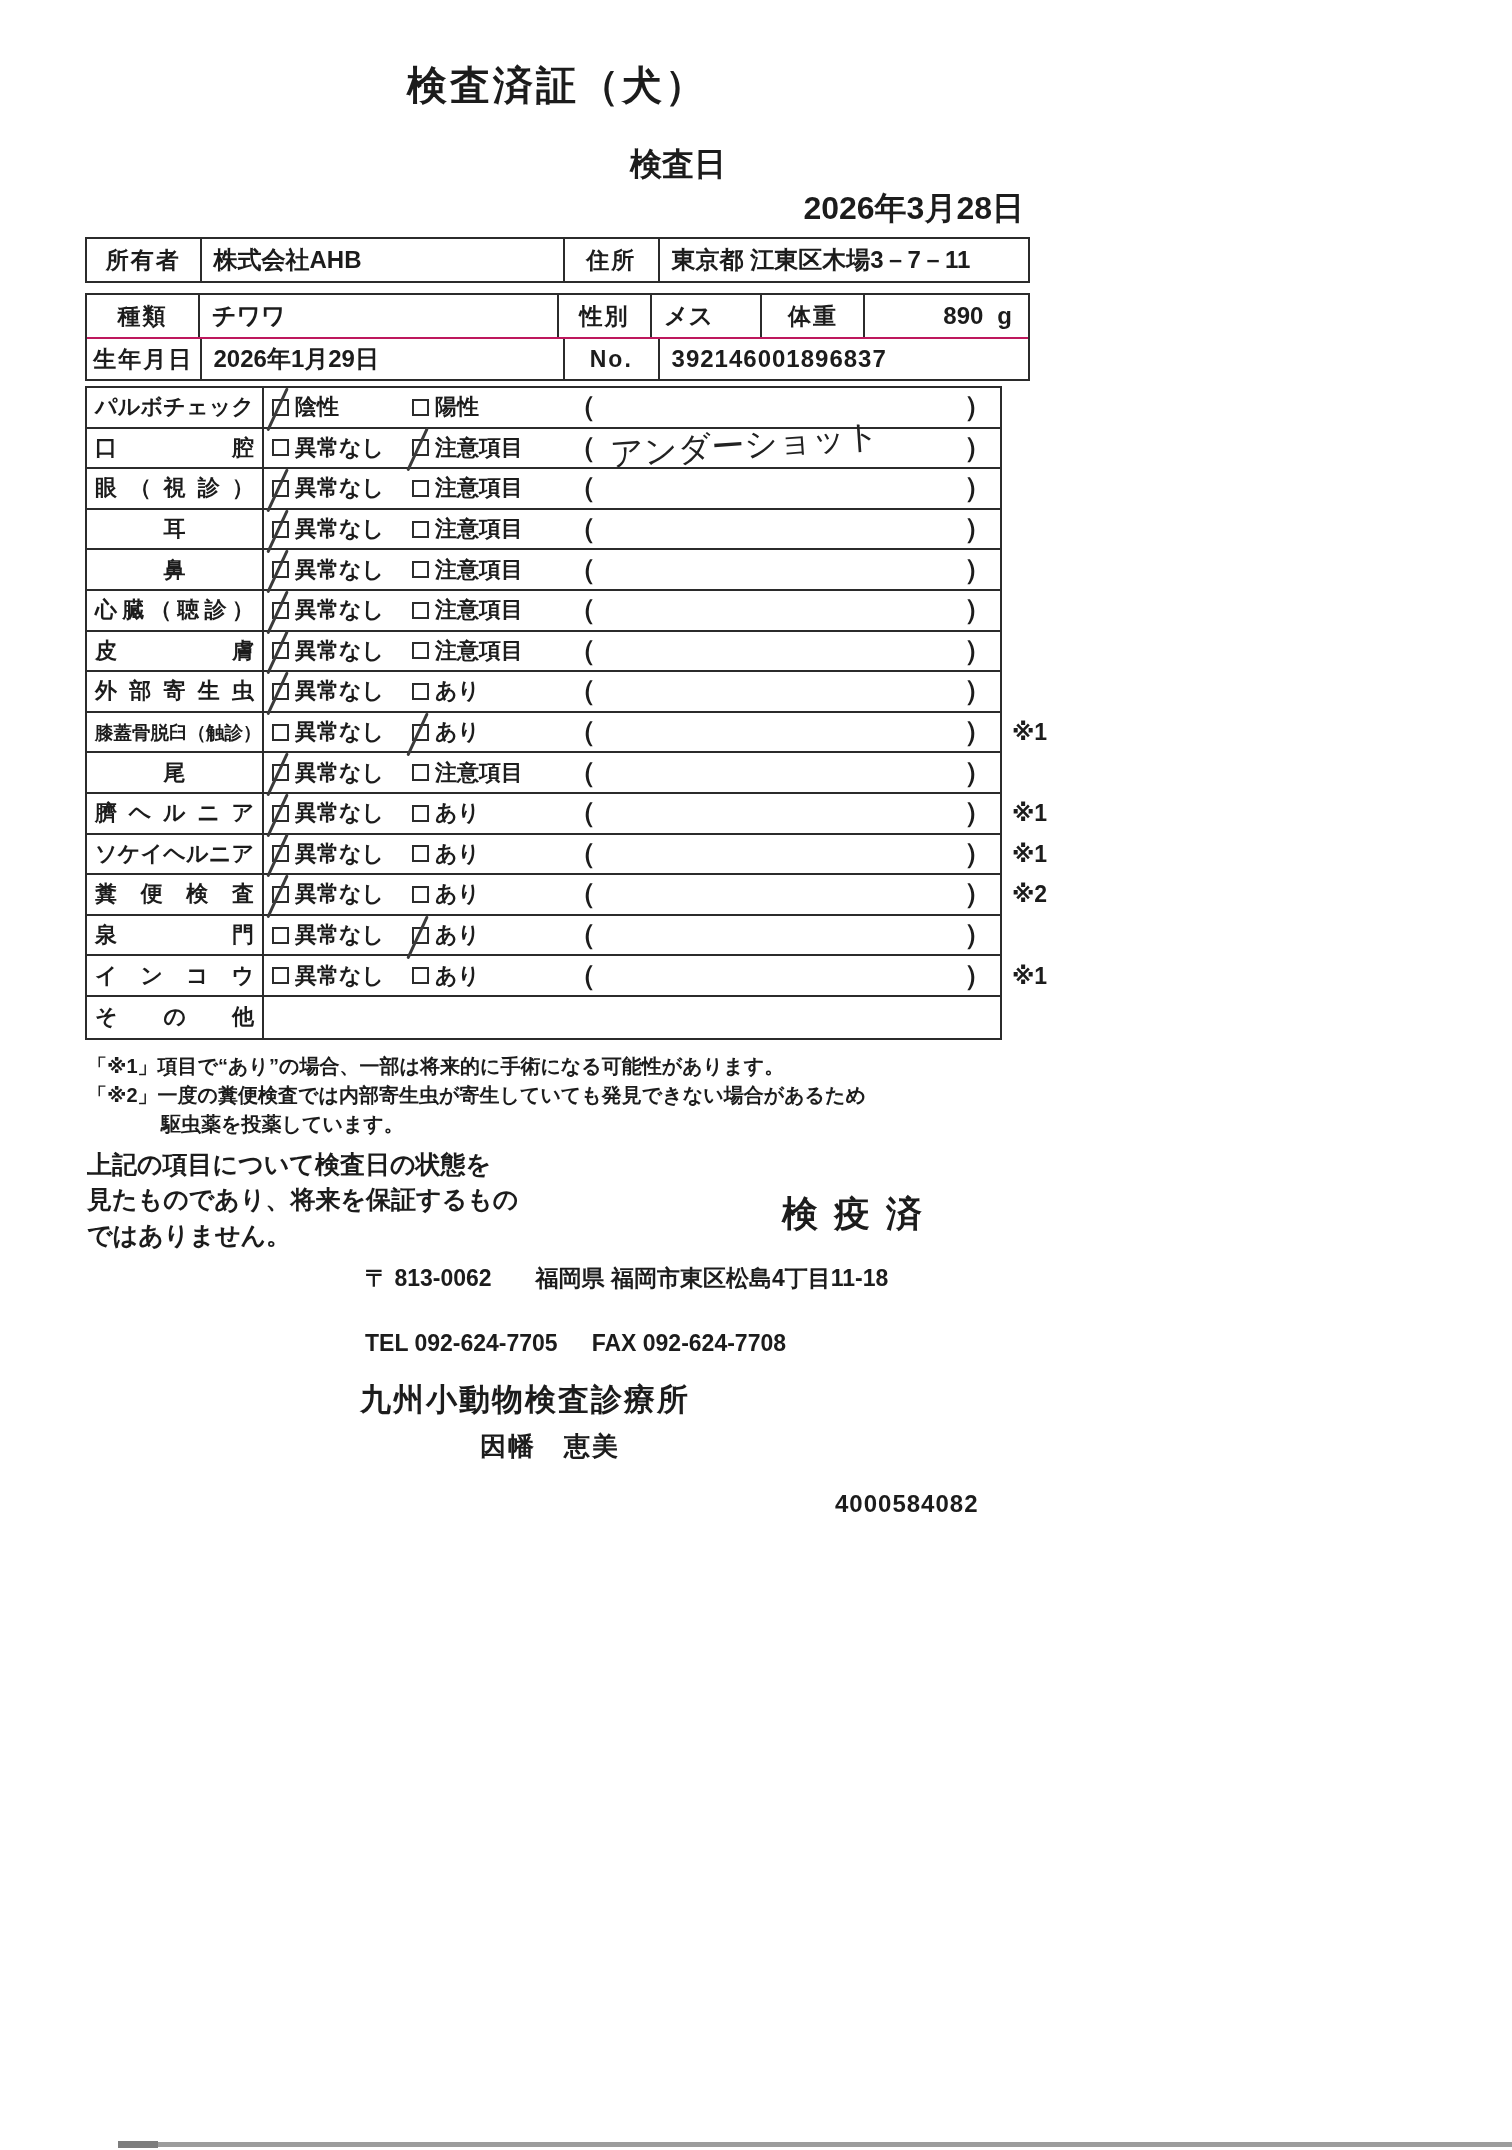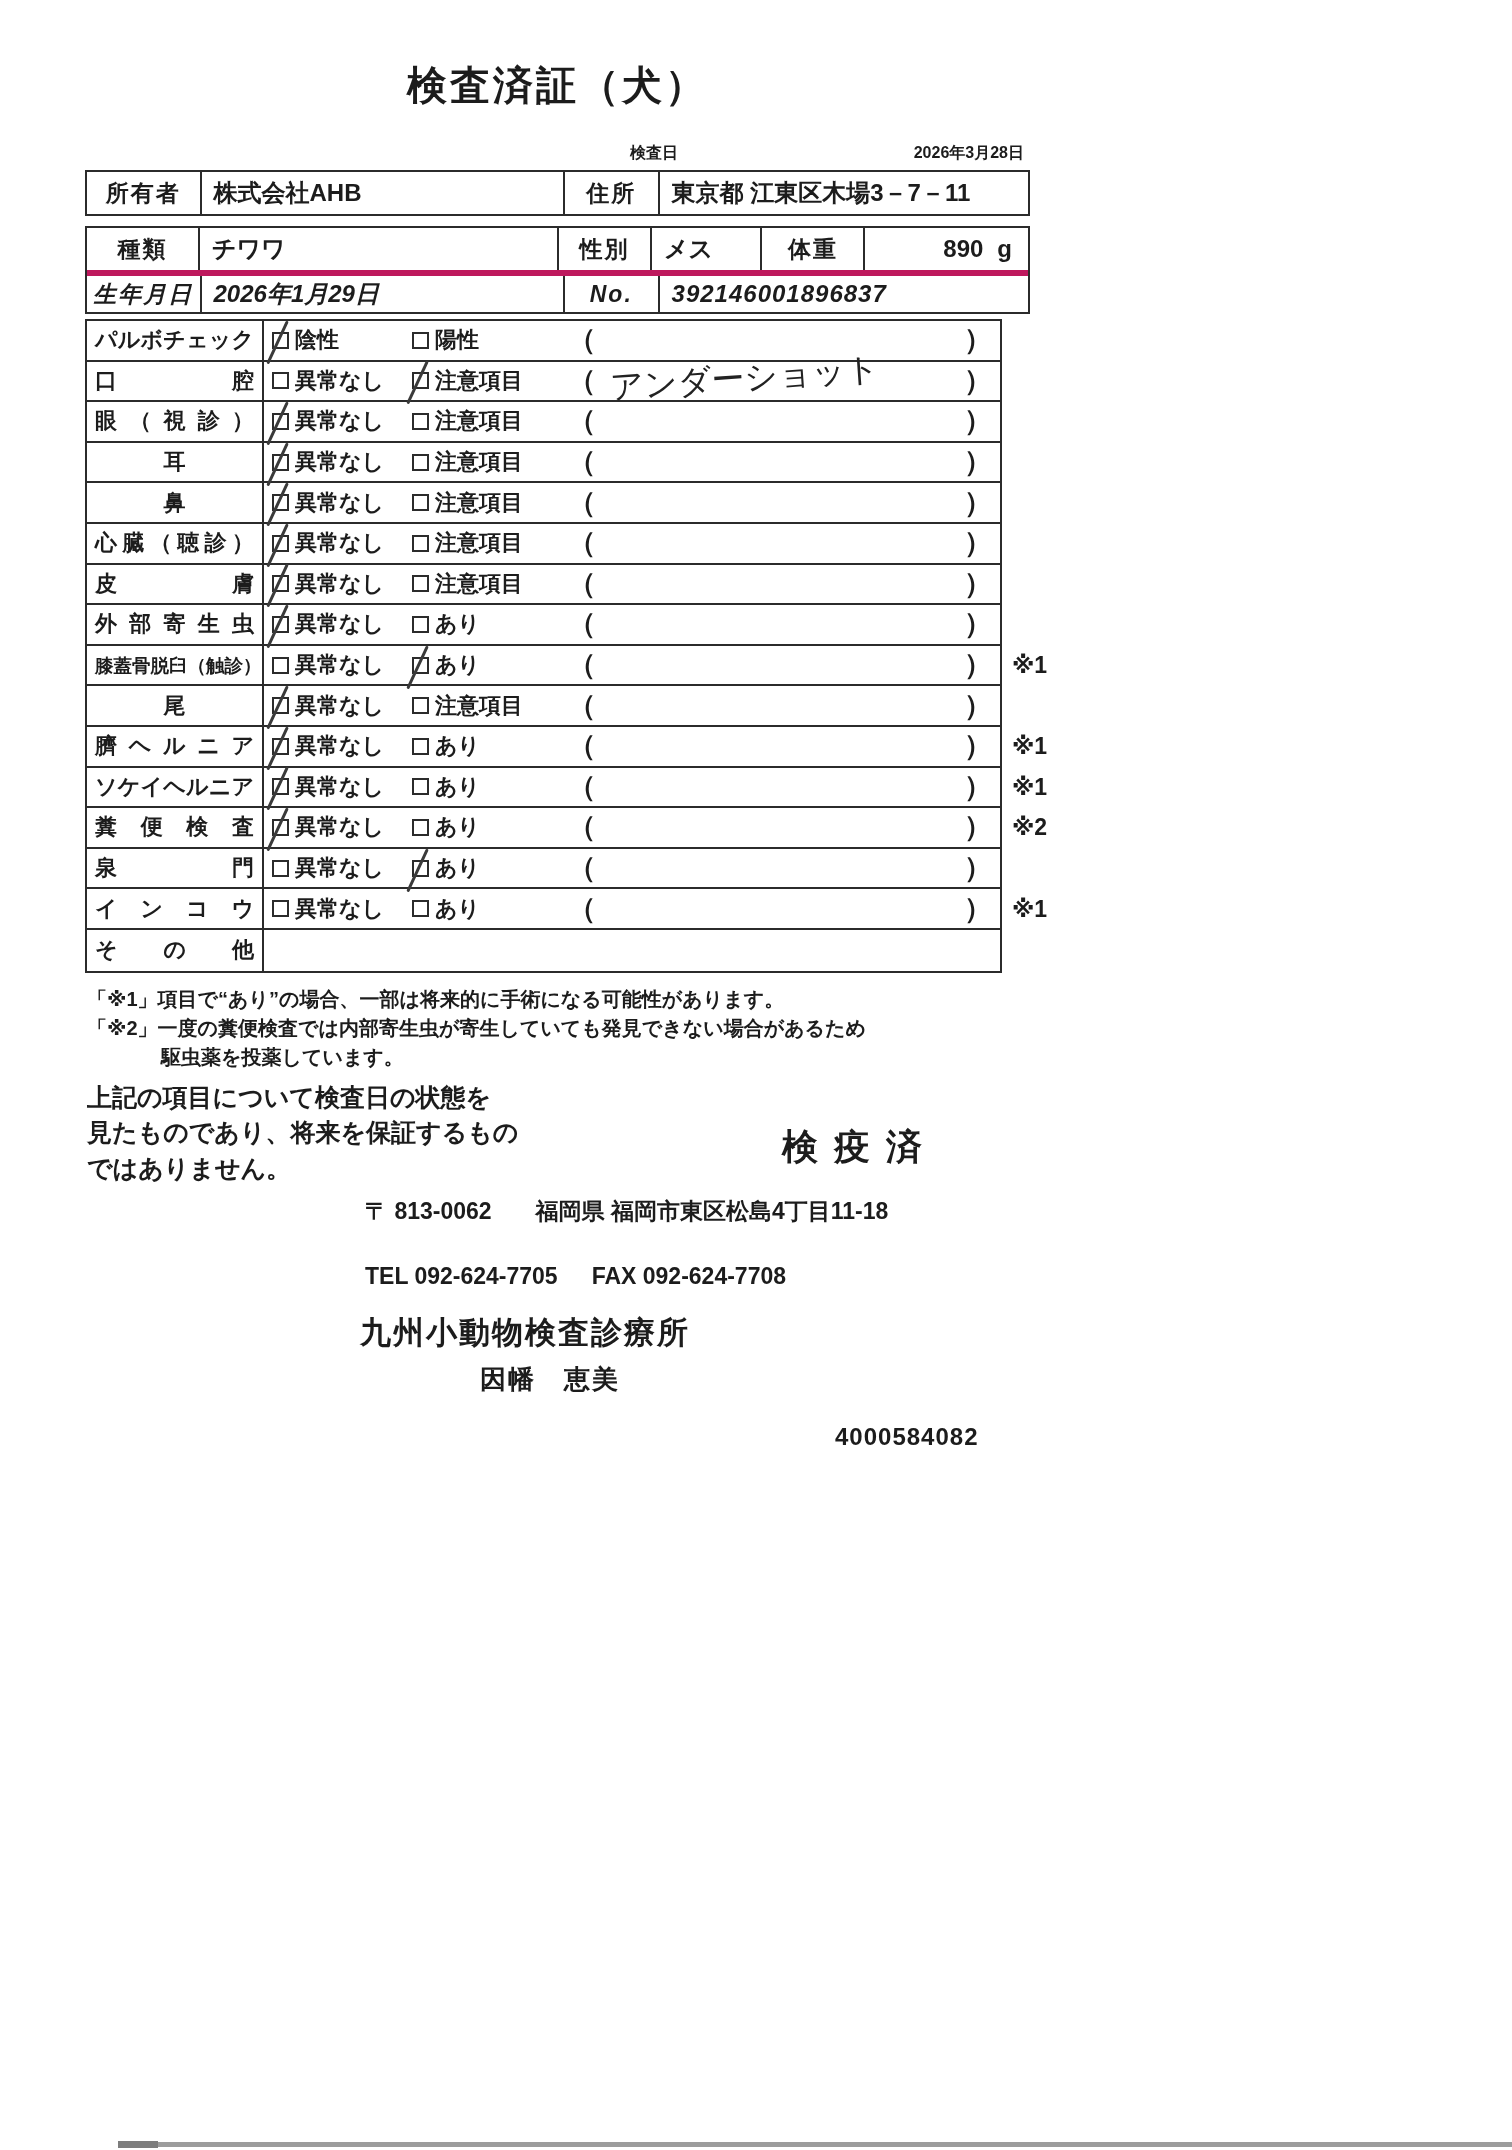--- a/index.html
+++ b/index.html
@@ -14,27 +14,27 @@
   }
   .content { position:absolute; left:85px; top:0; width:965px; }
 
   .doc-title {
     margin-top:58px;
     width:945px;
     text-align:center;
     font-size:40px; font-weight:700; letter-spacing:3px;
   }
 
-  .date-row { width:945px; display:flex; margin-top:30px; font-size:16px; font-weight:700; }
+  .date-row { width:945px; display:flex; margin-top:30px; font-size:32px; font-weight:700;flex-direction:column; }
   .date-label { margin-left:545px; }
   .date-value { margin-left:auto; margin-right:6px; }
 
   .tbl { width:945px; border:2px solid #2b2b2b; }
   .tbl-row { display:flex; height:42px; }
-  .tbl-row + .tbl-row { border-top:6px solid #be185d;font-style:italic; }
+  .tbl-row + .tbl-row { border-top:2px solid #be185d; }
   .cell { display:flex; align-items:center; border-right:2px solid #2b2b2b; overflow:hidden; }
   .cell:last-child { border-right:none; }
   .cell.lab { justify-content:center; font-weight:700; font-size:23px; letter-spacing:2px; }
   .cell.val { padding-left:12px; font-weight:700; font-size:24px; }
   .w-lab1 { width:115px; } .w-val1 { width:365px; } .w-lab2 { width:95px; }
   .w-val2 { width:370px; }
   .w-sex  { width:112px; } .w-wlab { width:105px; } .w-wval { width:165px; justify-content:flex-end; padding-right:16px; gap:14px; }
   .owner-tbl { margin-top:6px; }
   .pet-tbl { margin-top:10px; }
   .no-val { font-size:26px; letter-spacing:1px; }

